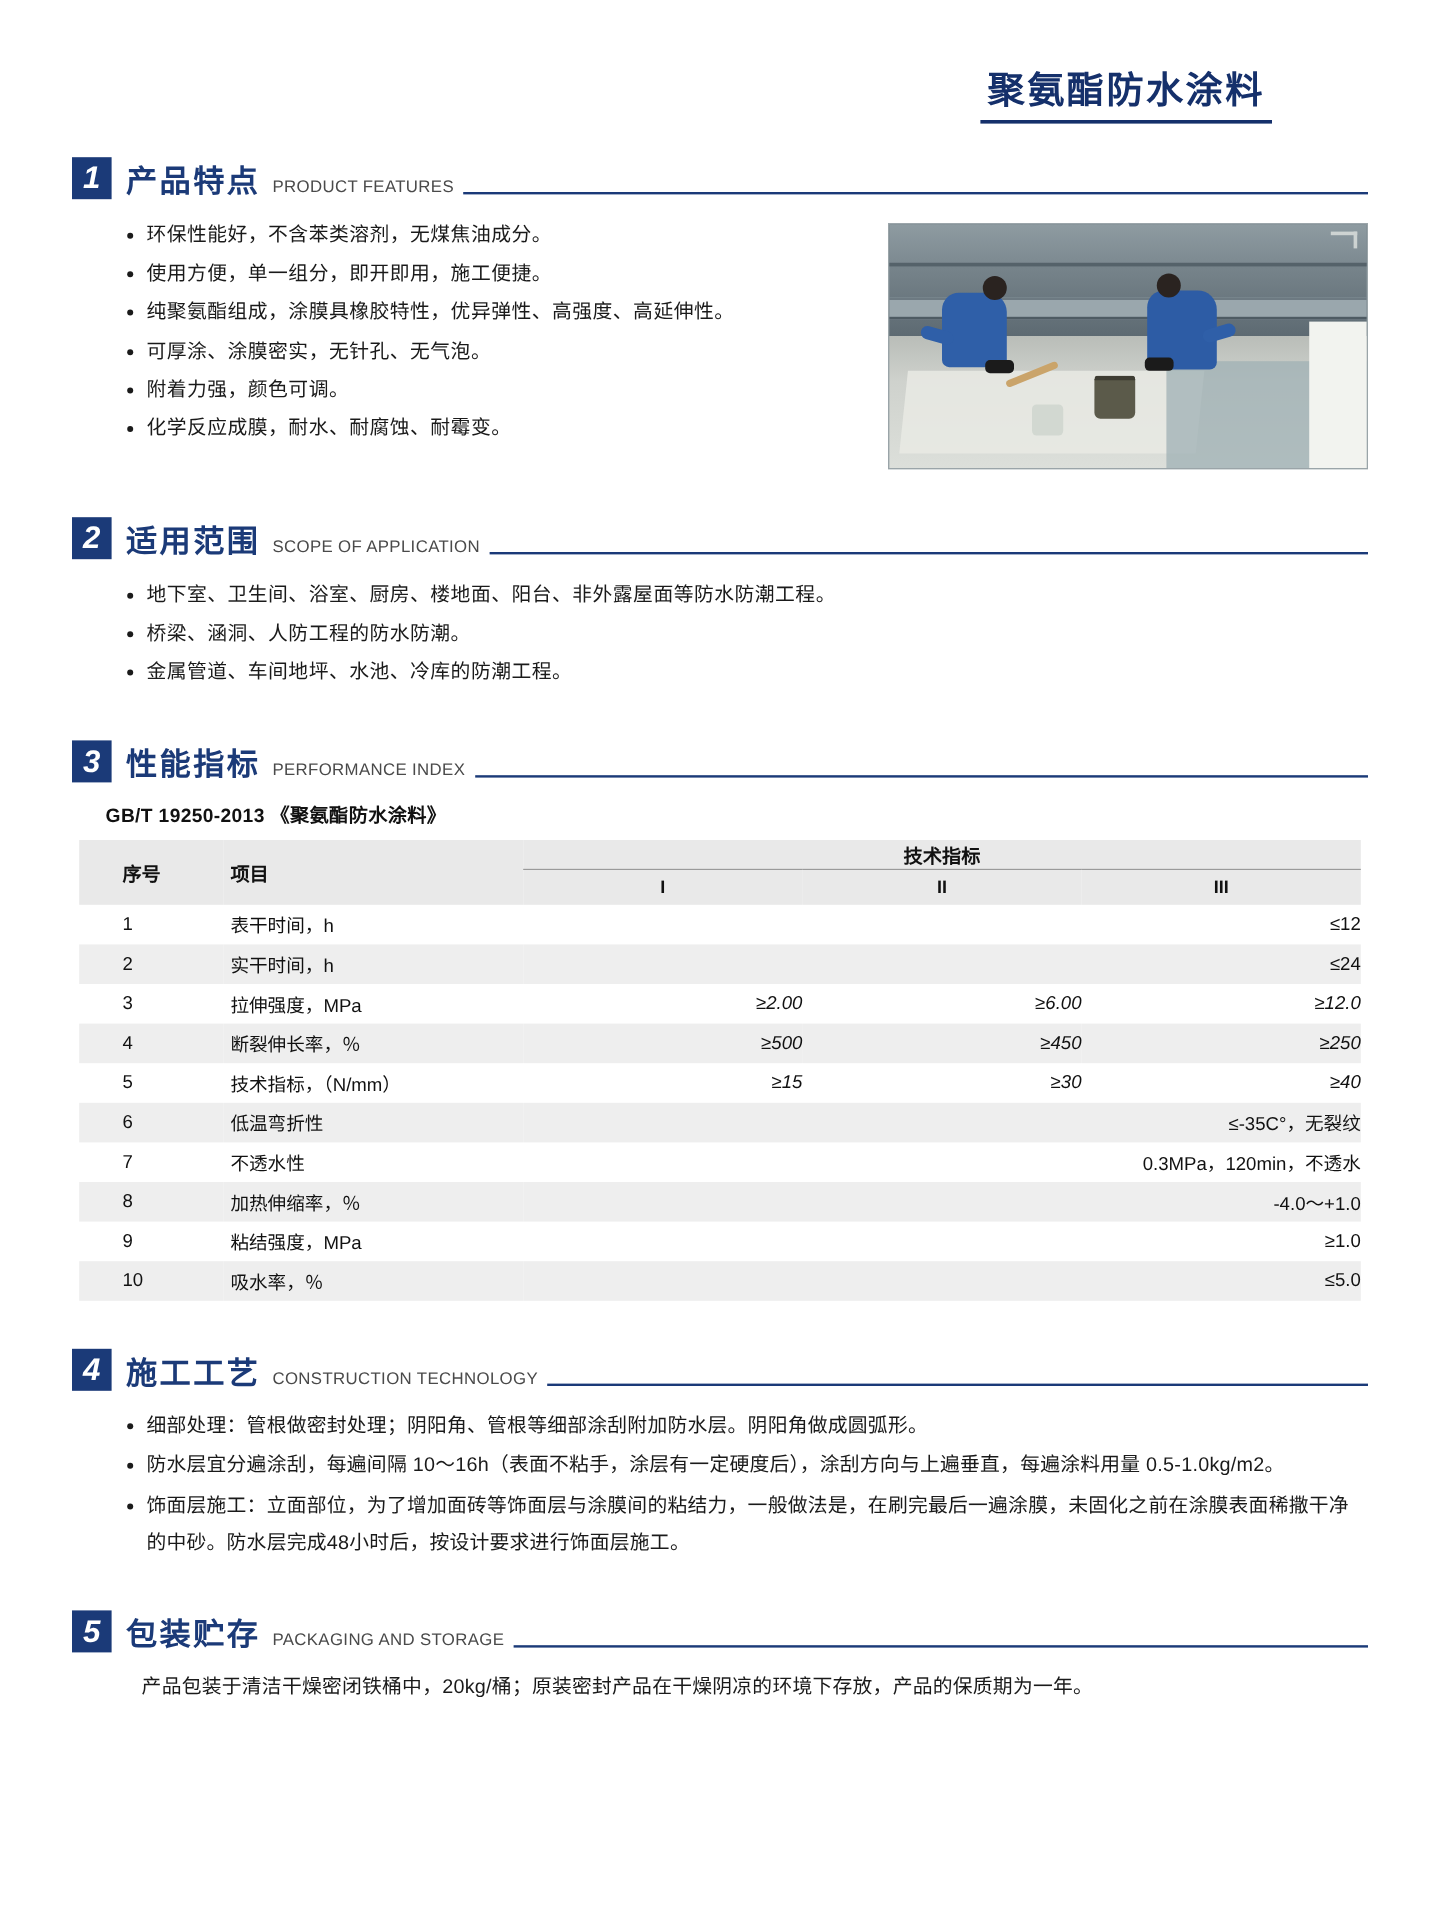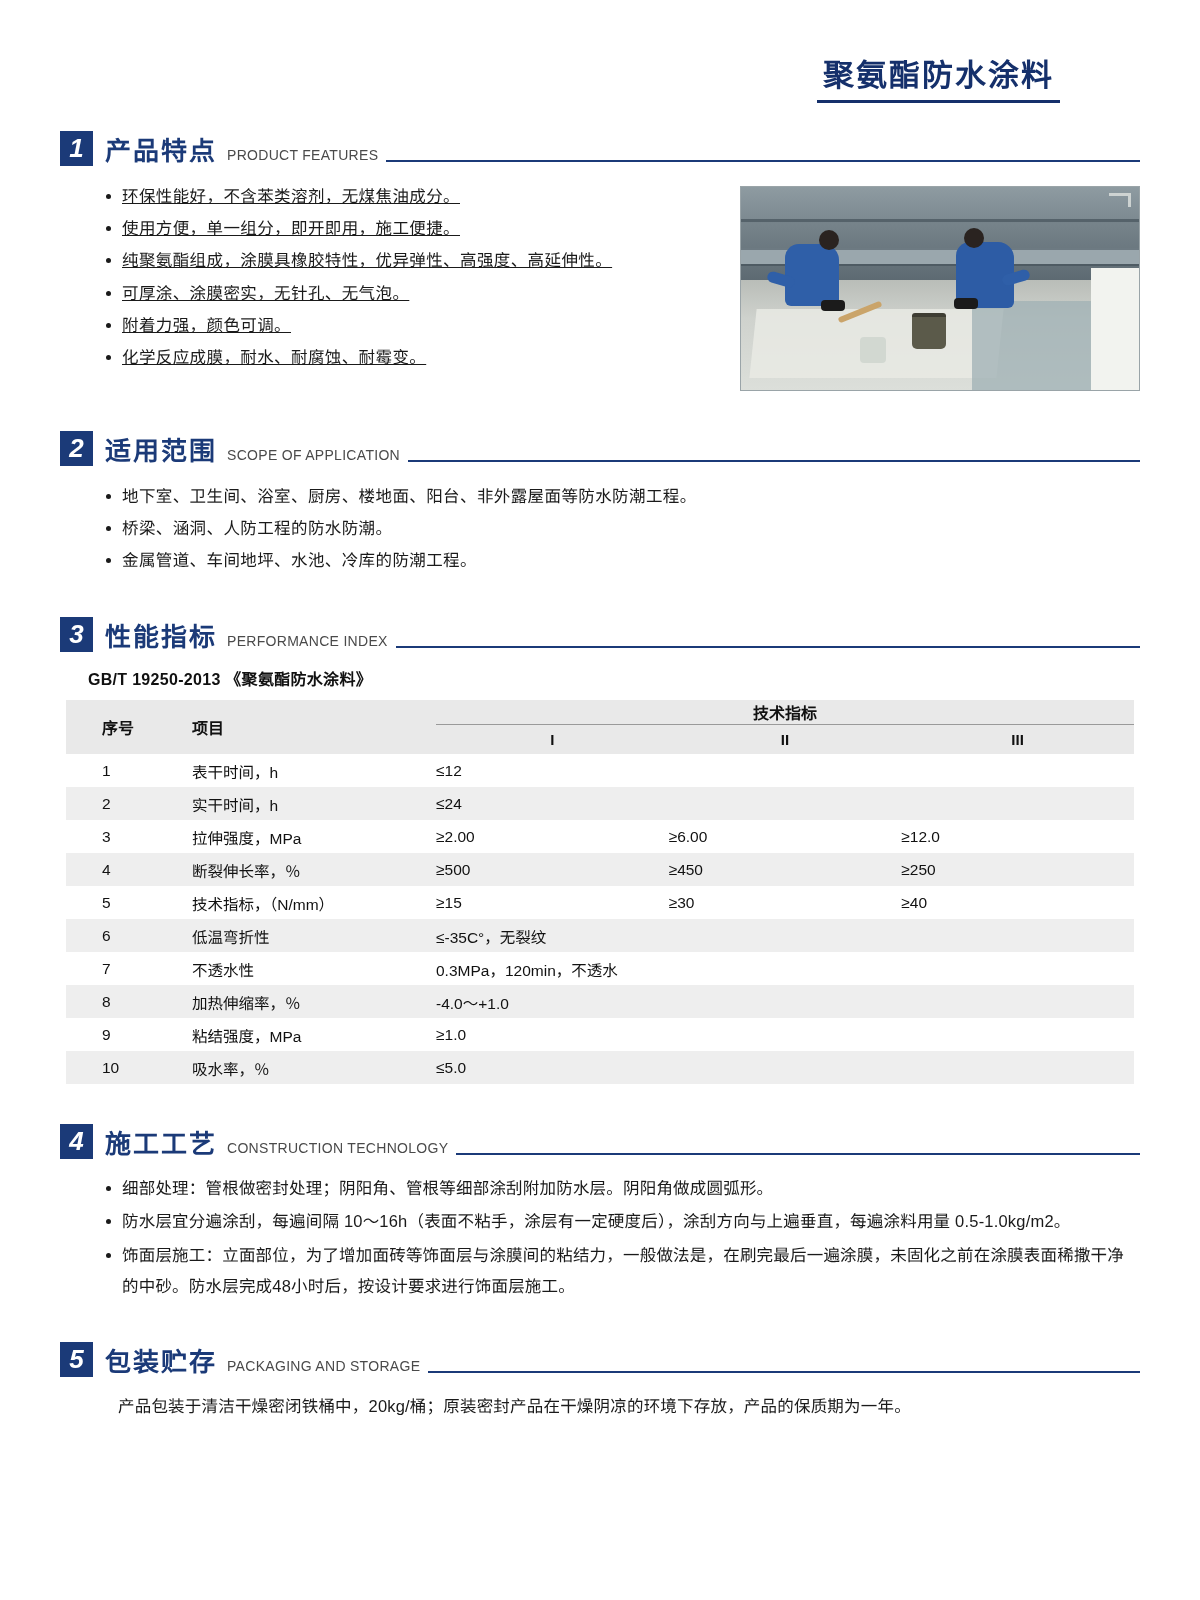--- a/index.html
+++ b/index.html
@@ -109,21 +109,20 @@
     height: 5px;
     background: #1a1a1a;
     border-radius: 50%;
   }
 
   
   .s1-body {
     display: flex;
     gap: 18px;
     align-items: flex-start;
-    text-decoration: underline;
   }
   .s1-text { flex: 1 1 auto; }
   .s1-photo {
     flex: 0 0 auto;
     width: 400px;
     height: 205px;
     margin-top: 6px;
     position: relative;
     overflow: hidden;
     background: #8d9aa0;
@@ -244,22 +243,22 @@
   .th-item { width: 250px; text-align: left; padding-left: 6px !important; }
   .perf tbody td {
     height: 33px;
     vertical-align: middle;
     color: #111;
     font-size: 15.5px;
   }
   .perf tbody tr.alt td { background: #eeeeee; }
   .perf tbody tr td:first-child { padding-left: 36px; text-align: left; }
   .perf tbody td.item { padding-left: 6px; text-align: left; }
-  .perf tbody td.val { text-align: left; }
-  .perf tbody td.val-merge { text-align: left; }
+  .perf tbody td.val { text-align: right; font-style: italic; }
+  .perf tbody td.val-merge { text-align: right; }
 
   
   ul.clist {
     list-style: none;
     margin: 0;
     padding: 0 0 0 46px;
   }
   ul.clist li {
     position: relative;
     font-size: 16.5px;

